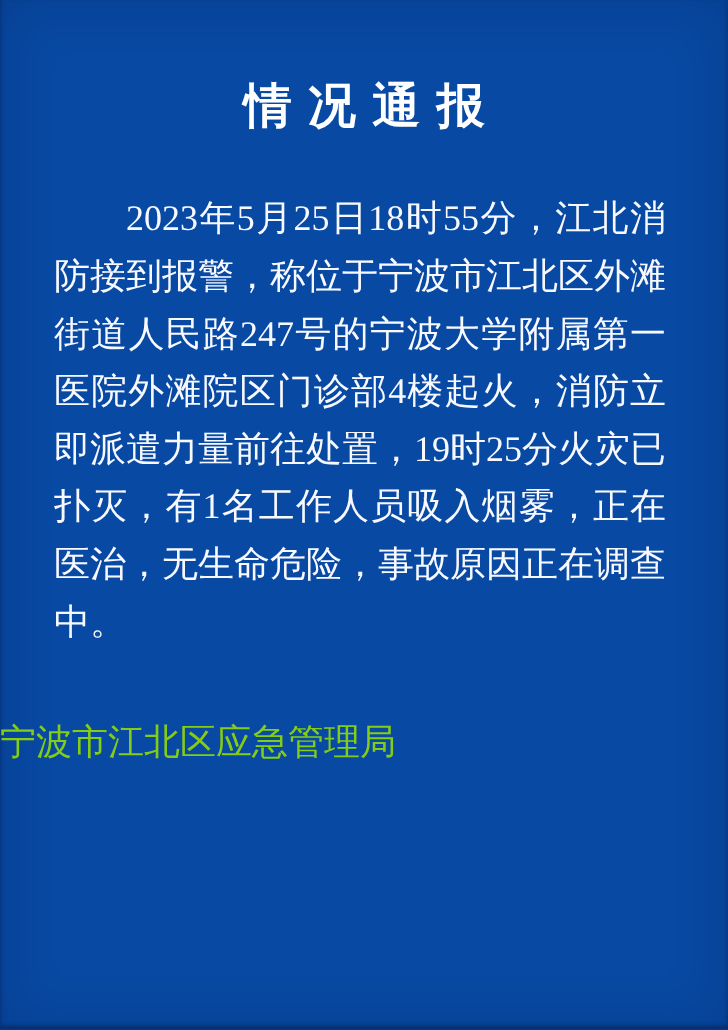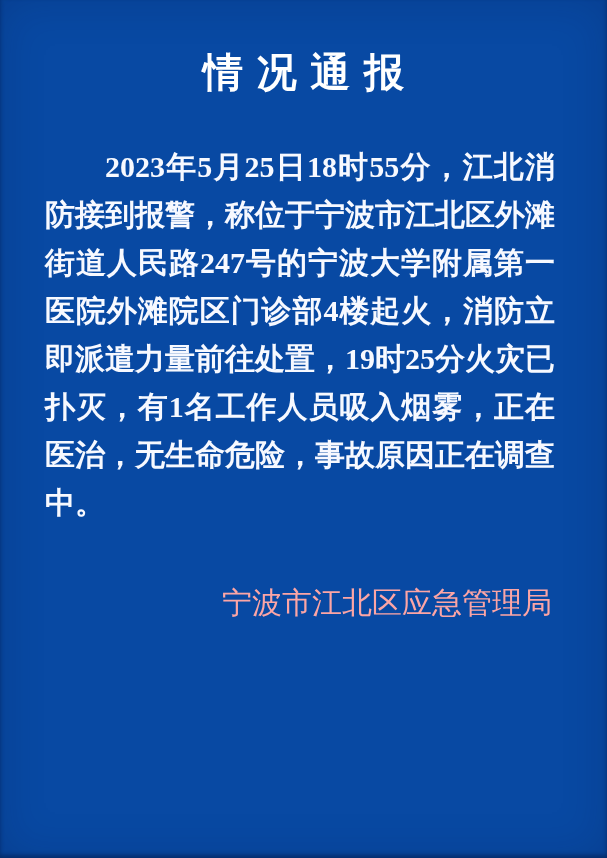--- a/index.html
+++ b/index.html
@@ -14,46 +14,44 @@
     box-sizing: border-box;
     background: #0849a3;
     box-shadow: inset 0 0 46px rgba(0, 18, 55, 0.18),
                 inset 0 -3px 4px rgba(0, 10, 40, 0.38);
     font-family: "Liberation Serif", "DejaVu Serif", serif;
     color: #ffffff;
     overflow: hidden;
   }
   .notice-title {
     margin: 0;
-    padding-top: 45px;
+    padding-top: 61px;
     line-height: 56px;
     text-align: center;
     font-size: 40px;
     font-weight: bold;
     letter-spacing: 0.34em;
     text-indent: 0.34em; 
     color: #ffffff;
     white-space: nowrap;
   }
   .notice-body {
     margin: 42px 52px 0 45px;
     font-size: 30px;
     line-height: 48px;
     text-align: justify;
     text-indent: 2em;
     color: #f7f9ff;
     letter-spacing: 0;
-    font-weight: bold;
   }
   .sign-block {
     margin: 50px 55px 0 0;
-    text-align: right;
     font-size: 30px;
     line-height: 52px;
-    color: #fca5a5;
+    color: #84cc16;
   }
 </style>
 </head>
 <body>
 
 <div class="notice">
   <h1 class="notice-title">情况通报</h1>
 
   <p class="notice-body">2023年5月25日18时55分，江北消防接到报警，称位于宁波市江北区外滩街道人民路247号的宁波大学附属第一医院外滩院区门诊部4楼起火，消防立即派遣力量前往处置，19时25分火灾已扑灭，有1名工作人员吸入烟雾，正在医治，无生命危险，事故原因正在调查中。</p>
 

